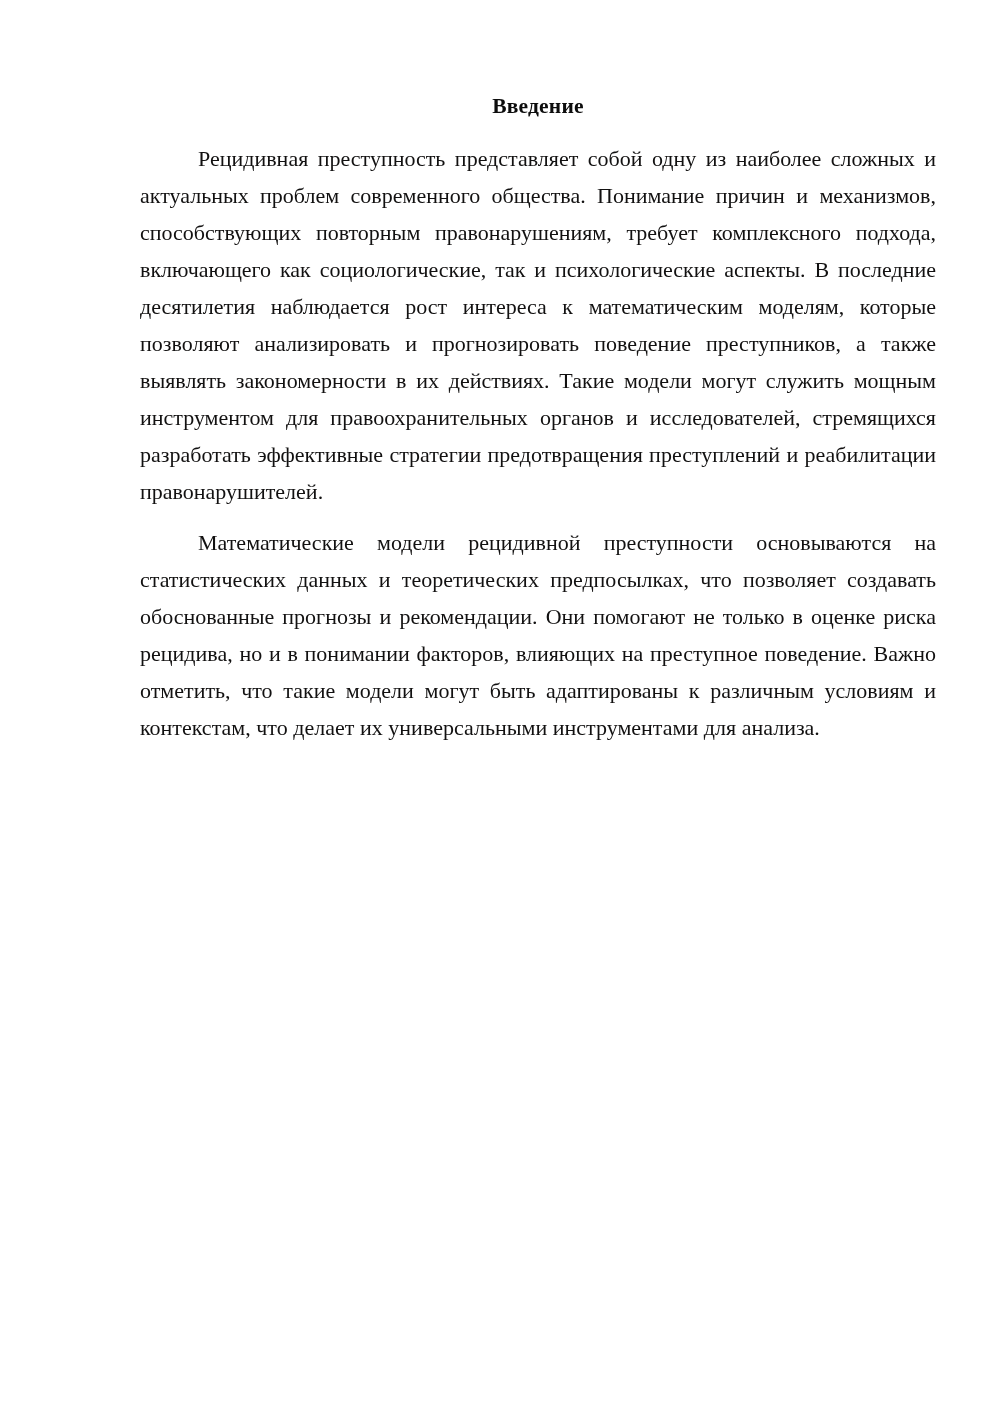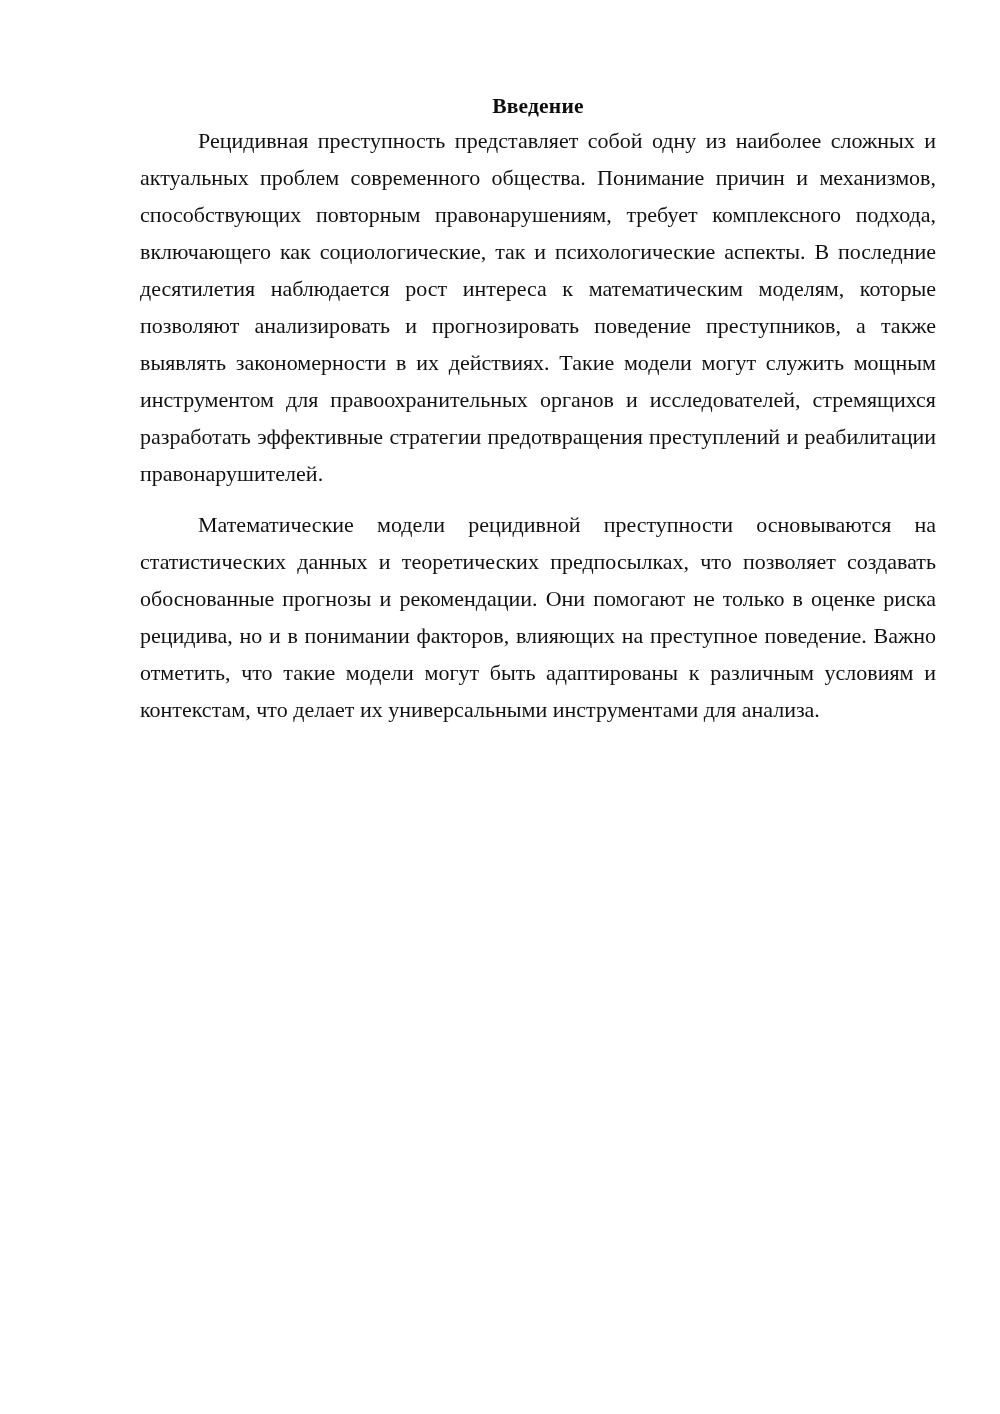--- a/index.html
+++ b/index.html
@@ -31,21 +31,21 @@
   .doc-title {
     font-size: 21.5px;
     font-weight: bold;
     text-align: center;
     margin: 0;
     padding-top: 94px;
     letter-spacing: 0.2px;
     color: #0d0d0d;
   }
   .body-block {
-    margin-top: 3px;
+    margin-top: 21px;
   }
   p.para {
     margin: 0 0 14px 0;
     font-size: 22px;
     line-height: 37px;
     text-align: justify;
     text-justify: inter-word;
     text-indent: 58px;
     color: #121111;
     hyphens: none;

